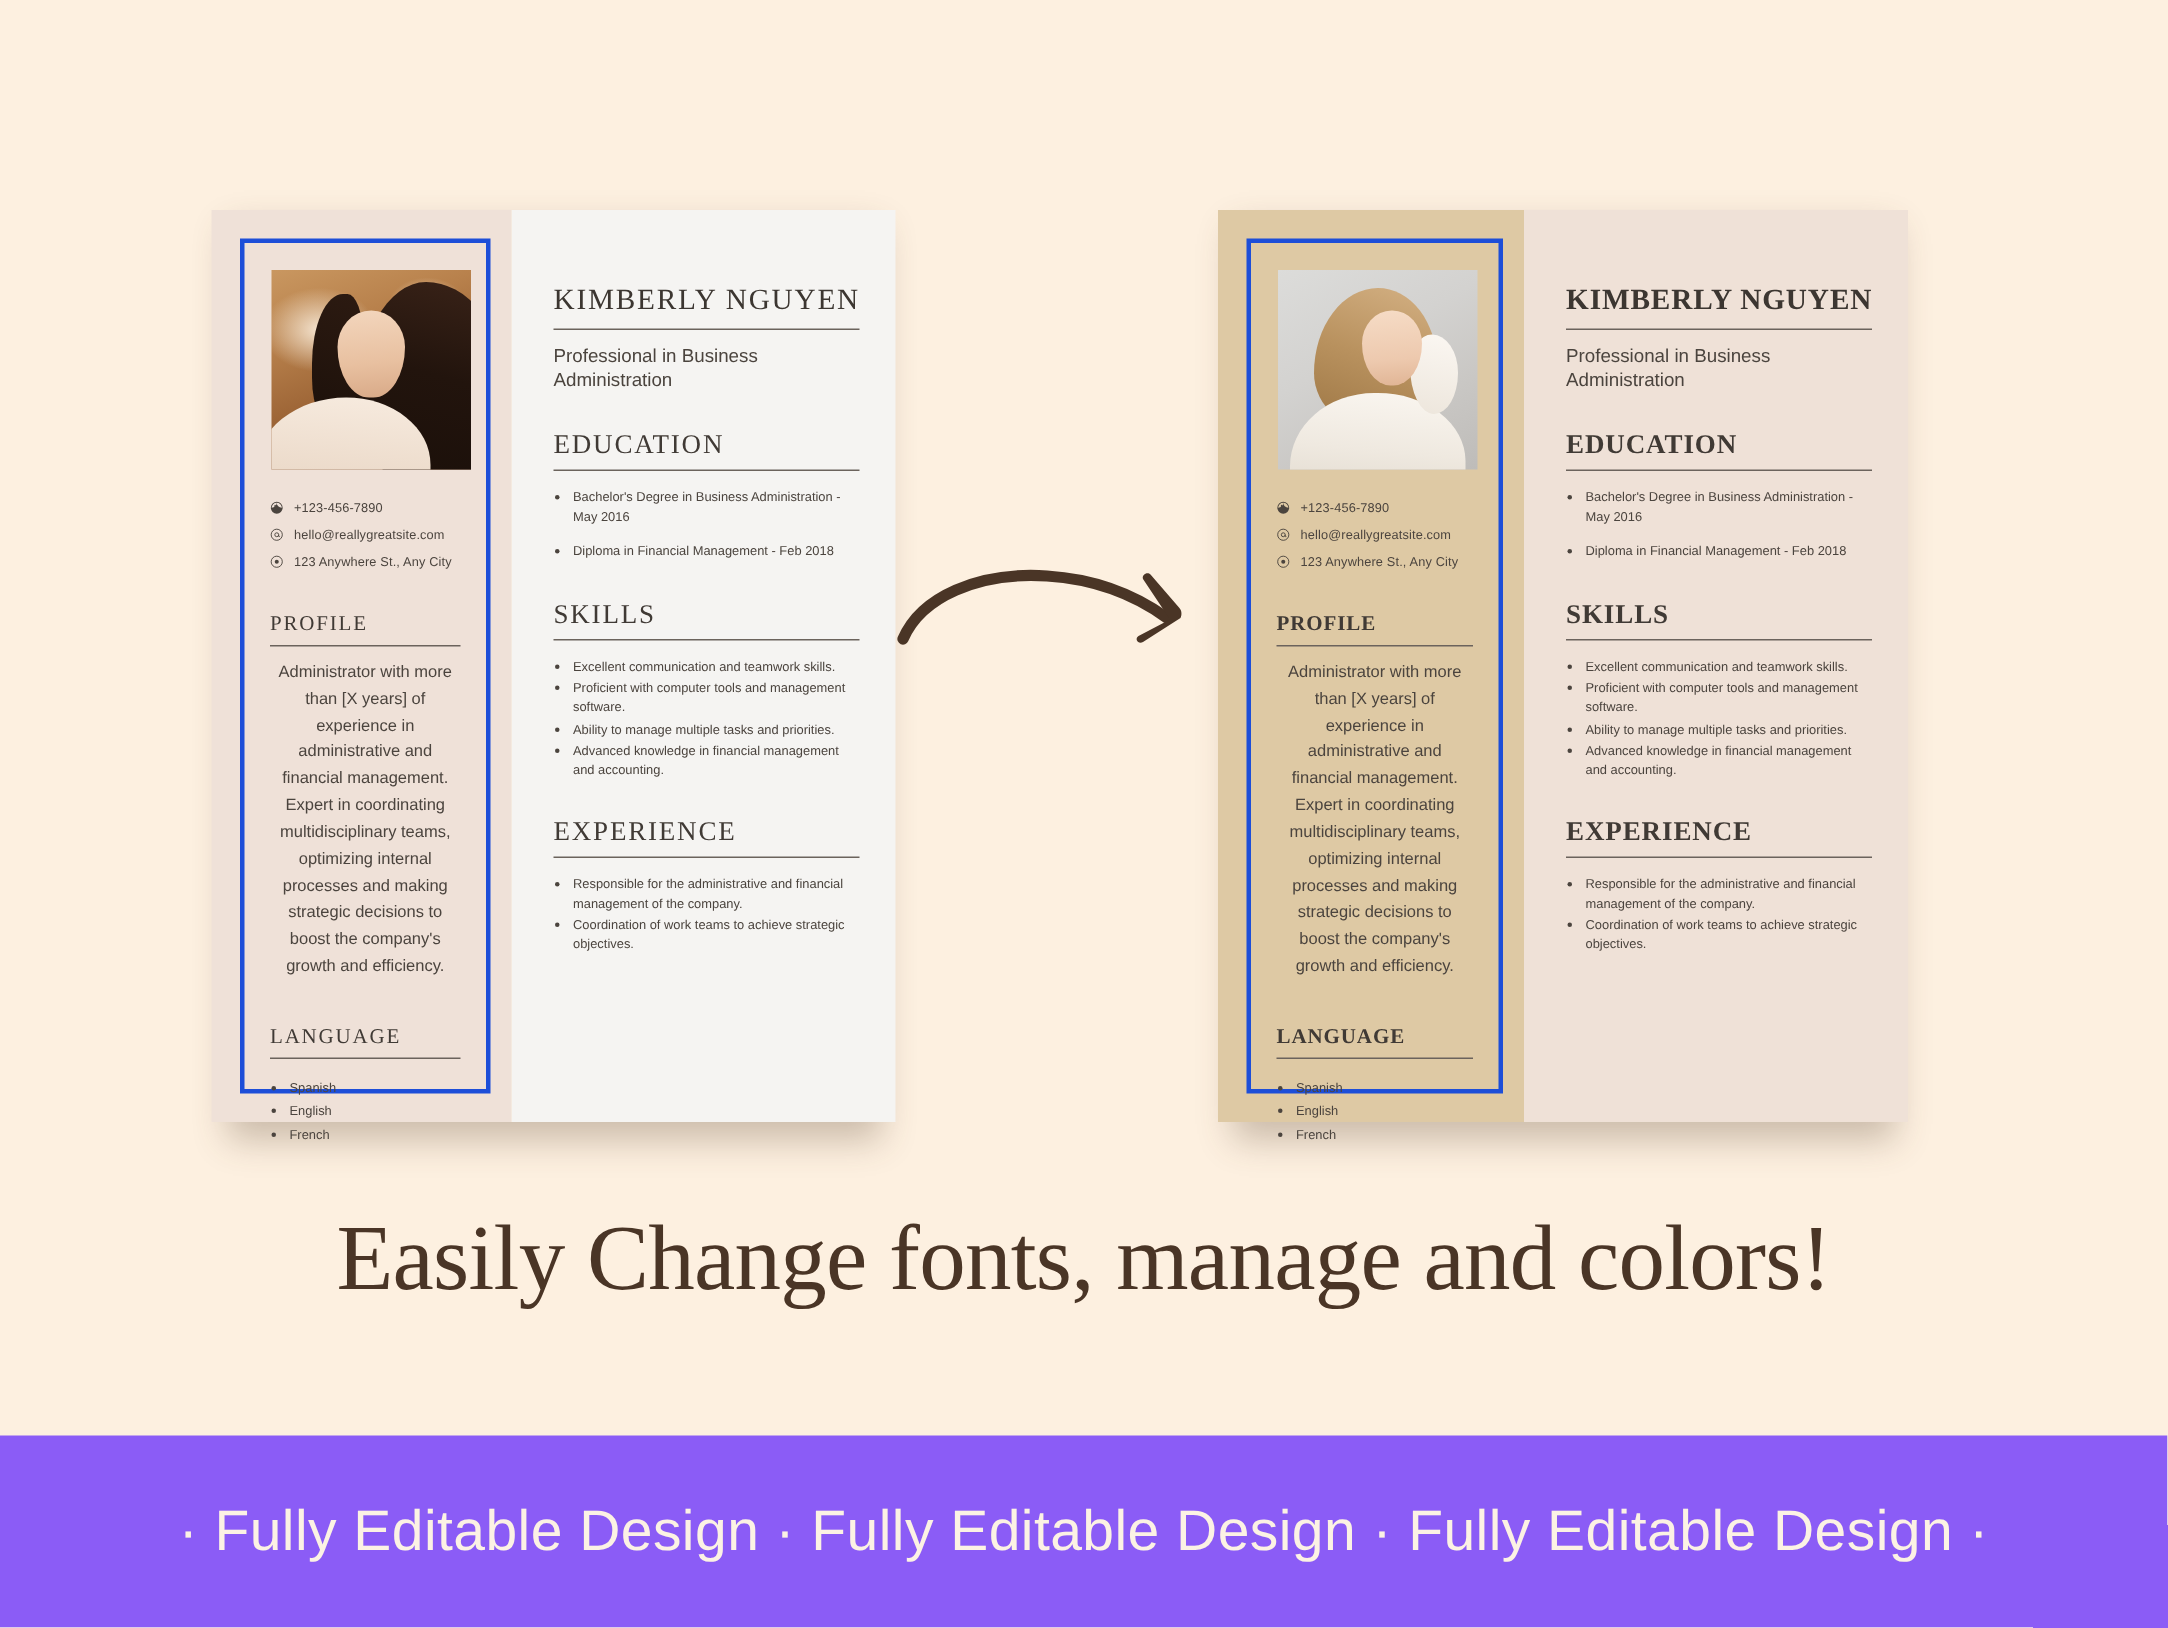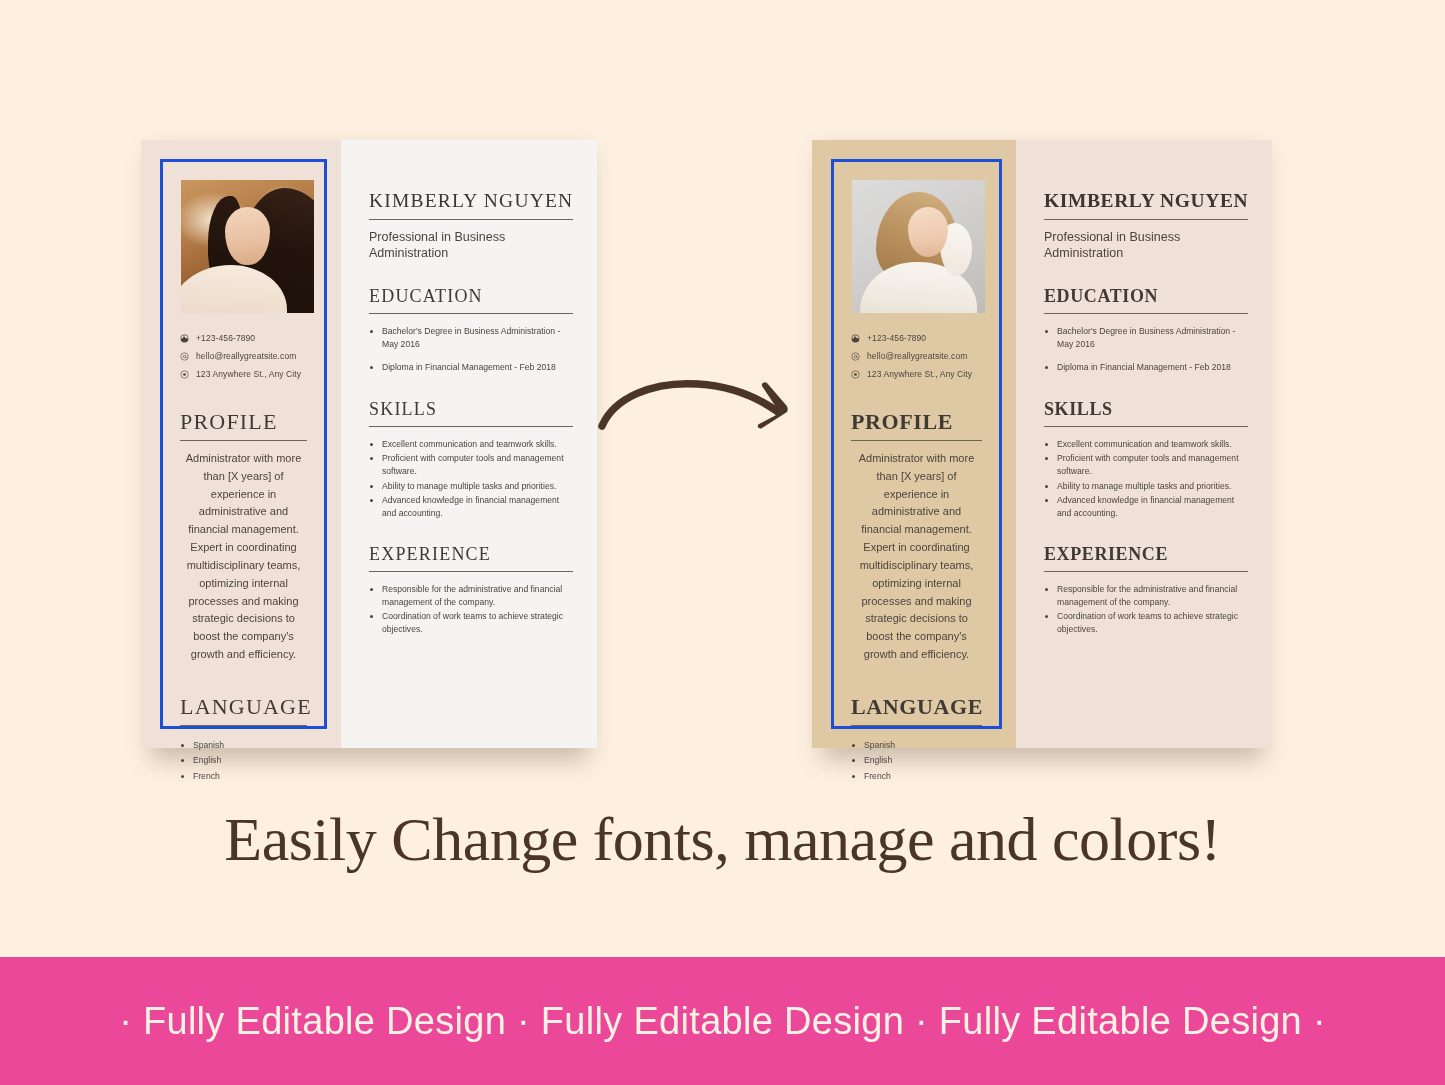--- a/index.html
+++ b/index.html
@@ -158,21 +158,21 @@
     font-family: "Liberation Serif", serif;
     font-weight: 700;
     letter-spacing: 0.6px;
   }
   .rule {
     height: 1px;
     background: #6B635C;
     margin: 5px 0 0 0;
   }
 
-  .side-h { font-size: 22px; }
+  .side-h { font-size: 14px; }
   .main-h { font-size: 18px; }
   .side-section { margin-top: 30px; }
 
   .body-txt {
     font-size: 11px;
     line-height: 1.62;
     color: #4B443E;
     margin-top: 9px;
     text-align: center;
   }
@@ -221,21 +221,21 @@
     font-size: 62px;
     letter-spacing: -0.5px;
     color: #4A3526;
   }
 
   
   #banner {
     position: absolute;
     left: 0; top: 957px;
     width: 1445px; height: 128px;
-    background: #ec4899;
+    background: #8b5cf6;
     display: flex;
     align-items: center;
     justify-content: center;
   }
   #banner .banner-text {
     font-family: "Liberation Sans", sans-serif;
     font-size: 38px;
     color: #FCF2E4;
     letter-spacing: 0.3px;
     white-space: nowrap;

